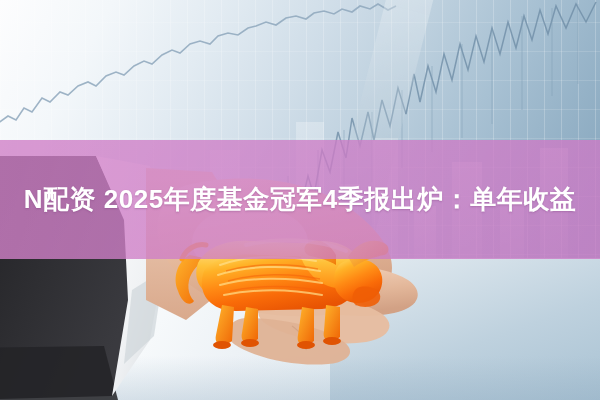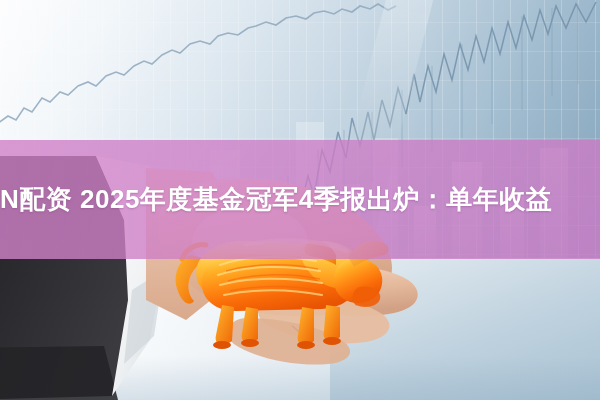--- a/index.html
+++ b/index.html
@@ -112,21 +112,21 @@
     background:linear-gradient(90deg,
         rgba(214,138,203,.30) 0%,
         rgba(206,128,198,.18) 45%,
         rgba(200,122,196,.26) 100%);
   }
 
   
   .title{
     position:absolute;left:0;top:140px;width:600px;height:119px;
     display:flex;flex-direction:column;
-    align-items:flex-start;justify-content:center;
+    align-items:center;justify-content:center;
     gap:6px;
     color:#ffffff;
     font-weight:bold;
     font-size:26px;
     letter-spacing:.5px;
     line-height:1.22;
     text-shadow:0 1px 2px rgba(120,60,120,.35);
     white-space:nowrap;
     user-select:none;
   }

